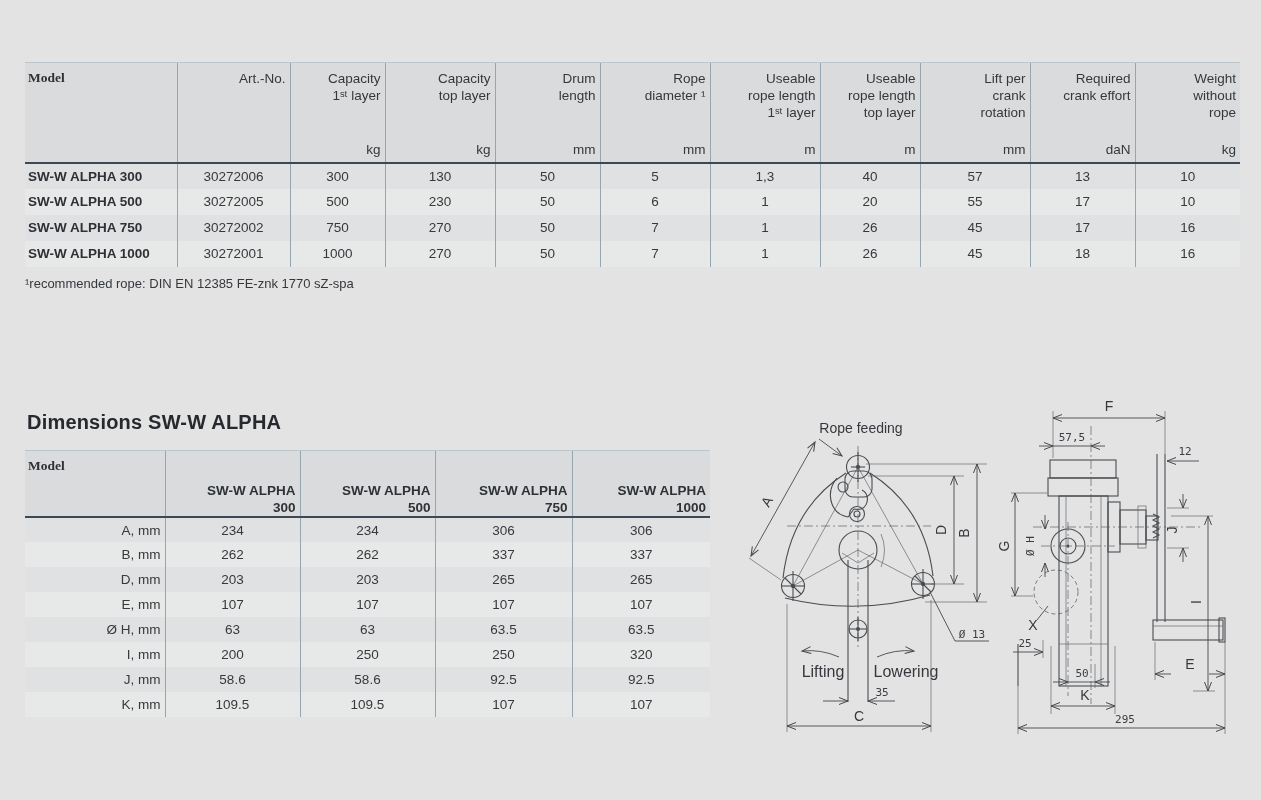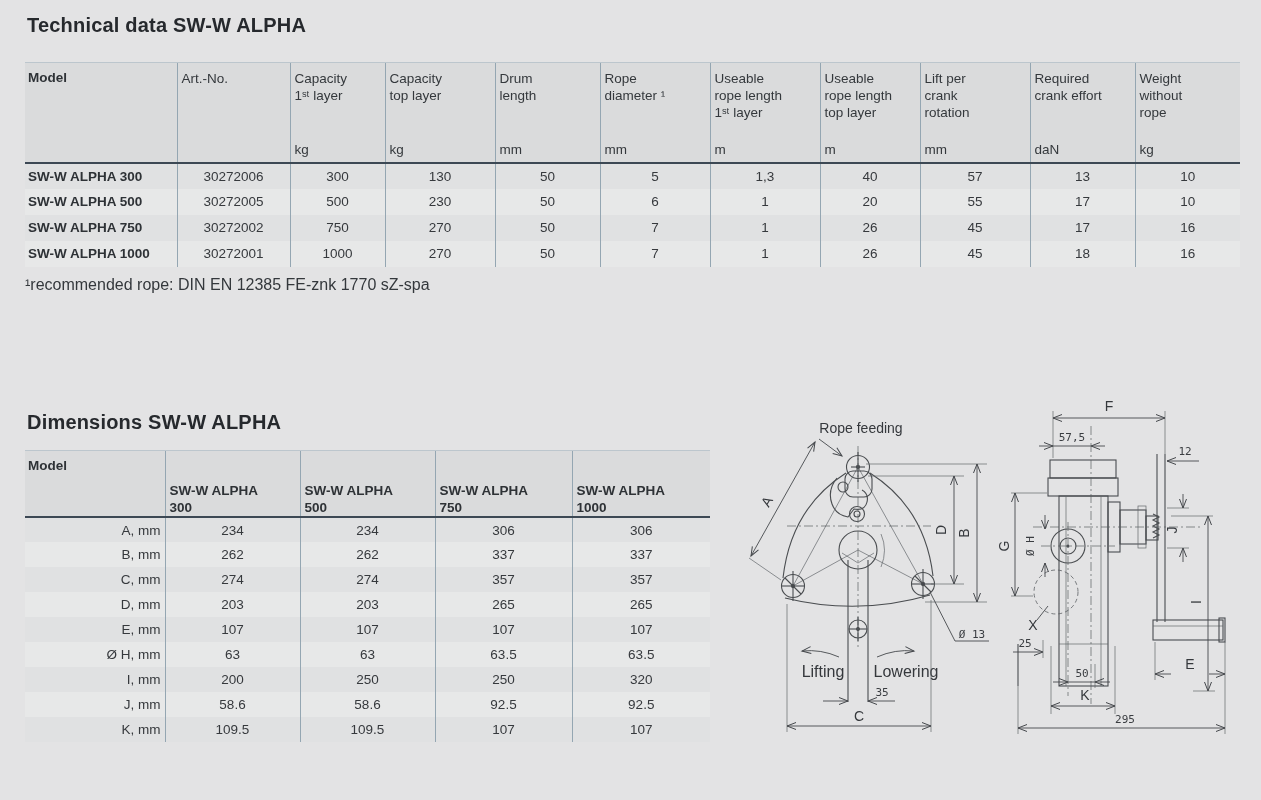--- a/index.html
+++ b/index.html
@@ -14,58 +14,57 @@
   #title1 { left:27px; top:14px; }
   #title2 { left:27px; top:411px; }
 
   table { border-collapse:collapse; table-layout:fixed; position:absolute; }
   #table1 { left:25px; top:62px; width:1215px; }
   #table2 { left:25px; top:450px; width:685px; }
 
   th, td { padding:0 4px; font-size:13.5px; font-weight:normal; box-sizing:border-box; }
   thead th {
     background:#dadbdc; border-top:1px solid #bcc6cd; border-bottom:2px solid #3c4854;
-    vertical-align:top; text-align:left;
+    vertical-align:top; text-align:right;
   }
   #table1 thead th { height:100px; }
   #table2 thead th { height:54px; font-weight:bold; color:#2e3236; }
-  th.model-h { text-align:left; font-weight:bold; color:#2e3236; padding-left:3px; padding-top:7px; }
+  th.model-h { text-align:left; font-weight:bold; color:#2e3236; padding-left:3px; padding-top:7px;font-family:Liberation Serif, serif; }
   .hwrap { display:flex; flex-direction:column; height:100%; padding:7px 0 5px; box-sizing:border-box; }
   .hlines { white-space:pre-line; line-height:17px; }
   .hunit { margin-top:auto; line-height:15px; }
   #table2 .hlines { line-height:17px; padding-top:7px;margin-top:24px; }
 
   tbody td, tbody th { height:26px; text-align:center; color:#36393d; }
   #table2 tbody td, #table2 tbody th { height:25px; }
   tbody th.model-c { text-align:left; font-weight:bold; color:#2e3236; padding-left:3px; }
   tbody th.dim-label { text-align:right; font-weight:normal; padding-left:3px; }
   .vl { border-left:1px solid #94a6b2; }
   tbody tr:nth-child(odd)  { background:#e0e1e2; }
   tbody tr:nth-child(even) { background:#e7e8e8; }
 
-  #footnote { position:absolute; left:25px; top:276px; font-size:16px; color:#34383c; }
+  #footnote { position:absolute; left:25px; top:276px; font-size:13px; color:#34383c; }
 
   svg { position:absolute; overflow:visible; }
   #front-view { left:735px; top:410px; }
   #side-view  { left:1003px; top:396px; }
   .dl  { stroke:#4a4d50; stroke-width:1.1; fill:none; }            
   .tl  { stroke:#63676b; stroke-width:.7;  fill:none; }            
   .dim { stroke:#45484c; stroke-width:.9;  fill:none; }            
   .cl  { stroke:#5a5e62; stroke-width:.7;  fill:none; stroke-dasharray:9 3 2 3; } 
   .dash{ stroke:#5a5e62; stroke-width:.8;  fill:none; stroke-dasharray:4 3; }
   .lbl  { font-family:"Liberation Sans", sans-serif; font-size:14px; fill:#35383c; }
   .lbl2 { font-family:"Liberation Sans", sans-serif; font-size:16px; fill:#35383c; }
   .num  { font-family:"DejaVu Sans Mono", monospace; font-size:11px; fill:#3a3d41; }
 </style>
 </head>
 <body>
 
 <div id="page">
 
-  <h2 class="title" id="title1">Technical data SW-W ALPHA</h2>
 
   <table id="table1">
     <colgroup>
       <col style="width:152px">
         <col style="width:113px">
         <col style="width:95px">
         <col style="width:110px">
       <col style="width:105px">
         <col style="width:110px">
         <col style="width:110px">
@@ -248,27 +247,20 @@
           <td class="vl">234</td>
           <td class="vl">306</td>
           <td class="vl">306</td>
         </tr>
       <tr>
           <th class="dim-label">B, mm</th>
           <td class="vl">262</td>
           <td class="vl">262</td>
           <td class="vl">337</td>
           <td class="vl">337</td>
-        </tr>
-      <tr>
-          <th class="dim-label">C, mm</th>
-          <td class="vl">274</td>
-          <td class="vl">274</td>
-          <td class="vl">357</td>
-          <td class="vl">357</td>
         </tr>
       <tr>
           <th class="dim-label">D, mm</th>
           <td class="vl">203</td>
           <td class="vl">203</td>
           <td class="vl">265</td>
           <td class="vl">265</td>
         </tr>
       <tr>
           <th class="dim-label">E, mm</th>

